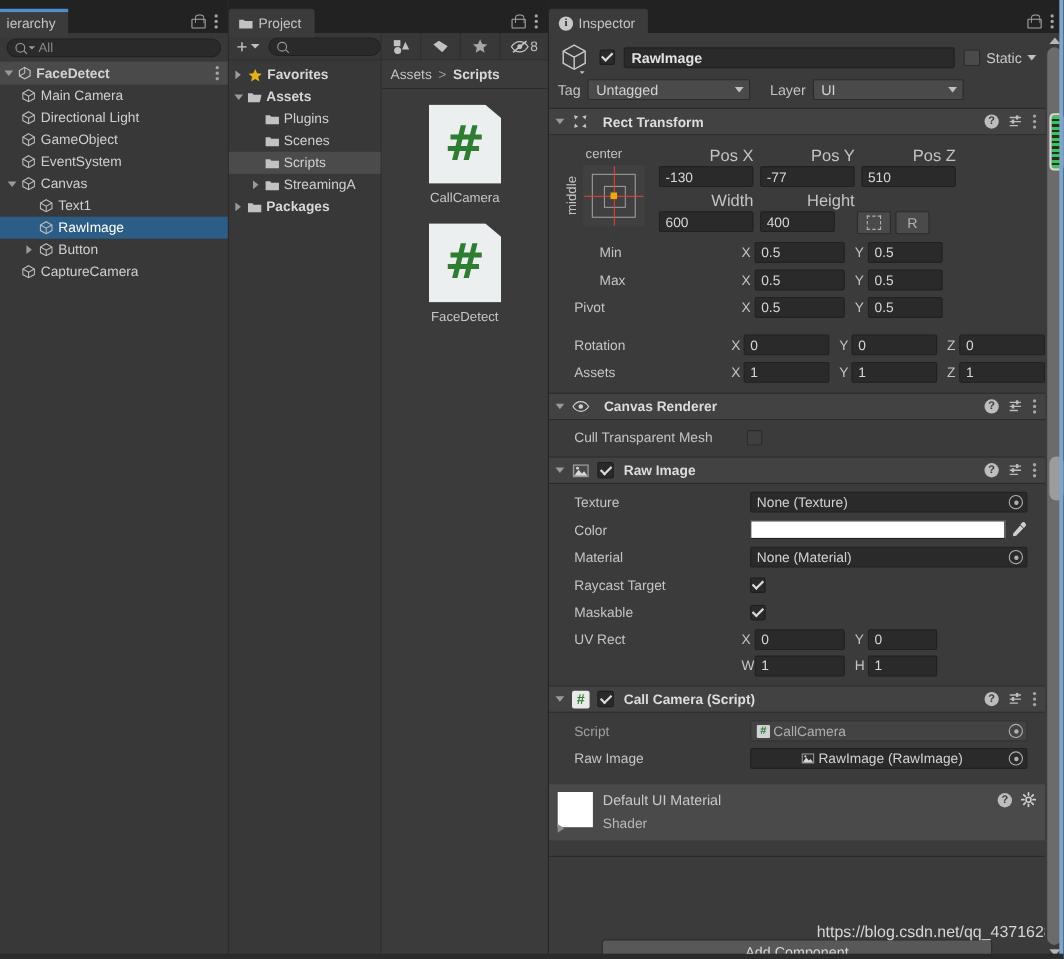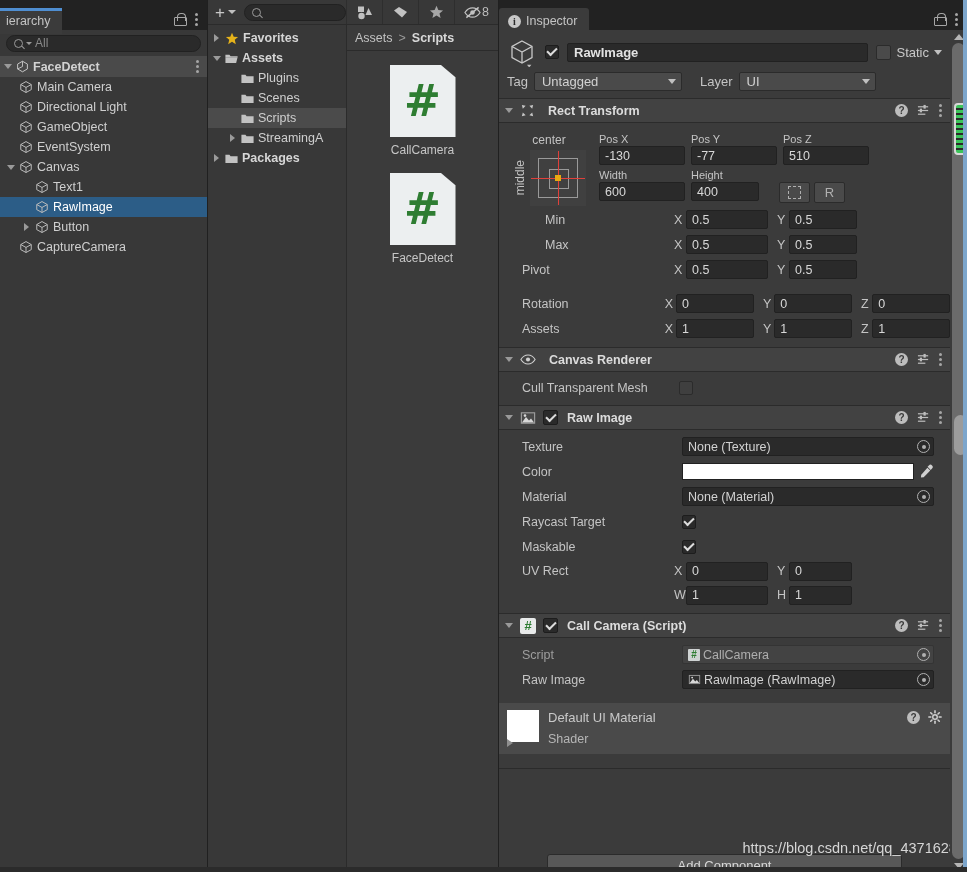--- a/index.html
+++ b/index.html
@@ -168,21 +168,21 @@
   .middle-lbl { writing-mode:vertical-rl; transform:rotate(180deg); font-size:12px; color:#c2c2c2;}
   .ap-box { width:56px;height:56px;background:#404040;display:flex;align-items:center;justify-content:center;position:relative;}
   .ap-outer{width:40px;height:40px;border:1px solid #9a9a9a;position:relative;}
   .ap-inner{position:absolute;left:10px;top:10px;width:20px;height:20px;border:1px solid #9a9a9a;}
   .ap-hline{position:absolute;left:-8px;right:-8px;top:50%;height:1px;background:#e0403a;}
   .ap-vline{position:absolute;top:-8px;bottom:-8px;left:50%;width:1px;background:#e0403a;}
   .ap-dot{position:absolute;left:50%;top:50%;width:6px;height:6px;background:#e8a911;transform:translate(-50%,-50%);}
 
   .pos-grid { flex:1; }
   .pos-hdr { display:flex; gap:6px; }
-  .pos-hdr span { font-size:11px; color:#c4c4c4; }
+  .pos-hdr span { font-size:15px; color:#c4c4c4;text-align:right; }
   .pos-vals { display:flex; gap:6px; margin:1px 0 4px 0;}
 
   .btn-sq { width:31px;height:21px;background:#4a4a4a;border:1px solid #2b2b2b;border-radius:2px;display:flex;align-items:center;justify-content:center;}
   .dash-box{width:13px;height:13px;border:1.5px dashed #b0b0b0;}
 
   .obj-field {
     height:19px; background:#2a2a2a; border:1px solid #212121; border-radius:2px;
     display:flex;align-items:center; justify-content:space-between; padding:0 3px 0 5px; color:#d2d2d2; font-size:12.5px;
   }
   .obj-field.dim { background:#434343; color:#aeaeae; border-color:#343434;}
@@ -344,20 +344,36 @@
           <svg class="cube-icon" viewBox="0 0 16 16">
             <path d="M8 1.8 L14 5.2 L14 11 L8 14.3 L2 11 L2 5.2 Z" fill="none" stroke="#bdbdbd" stroke-width="1.1"></path>
             <path d="M2 5.2 L8 8.5 L14 5.2 M8 8.5 L8 14.3" fill="none" stroke="#bdbdbd" stroke-width="1.1"></path>
           </svg>
           <span>CaptureCamera</span>
         </div>
       </div>
   </div>
 
   <div class="panel project">
+    <div class="tabbar">
+      <div class="tab">
+        <svg class="folder-icon" viewBox="0 0 16 13">
+          <path d="M0.5 2 h5 l1.4 1.6 h8.6 v8.4 h-15 z" fill="#c2c2c2"></path>
+        </svg>
+        <span>Project</span>
+      </div>
+      <div class="tabbar-right">
+        <span class="icon-lock"></span>
+        <span class="icon-kebab">
+            <i></i>
+            <i></i>
+            <i></i>
+          </span>
+      </div>
+    </div>
 
     <div class="proj-toolbar">
       <div class="plus-btn">
         <span class="plus-glyph">+</span>
         <span class="mini-tri"></span>
       </div>
       <div class="proj-search">
         <span class="search-glyph"></span>
         <span class="search-placeholder"></span>
       </div>
@@ -822,21 +838,21 @@
                 <span>CallCamera</span>
               </span>
               <span class="dot-target">
                   <i></i>
                 </span>
             </div>
           </div>
           <div class="row" style="height:25px;">
             <span class="lbl" style="width:160px;">Raw Image</span>
             <div class="obj-field" style="width:252px;">
-              <span style="display:flex;align-items:center;gap:3px;">
+              <span style="display:flex;align-items:center;gap:3px;margin-left:40px;">
                 <svg width="13" height="11" viewBox="0 0 16 14">
                   <rect x="0.8" y="1.2" width="14.4" height="11.6" fill="#9a9a9a"></rect>
                   <rect x="2" y="2.4" width="12" height="9.2" fill="#2f2f2f"></rect>
                   <path d="M2 11.6 L6 6 L9 9.5 L11 7.5 L14 11.6 Z" fill="#d8d8d8"></path>
                   <circle cx="5" cy="4.6" r="1.2" fill="#d8d8d8"></circle>
                 </svg>
                 <span>RawImage (RawImage)</span>
               </span>
               <span class="dot-target">
                   <i></i>

